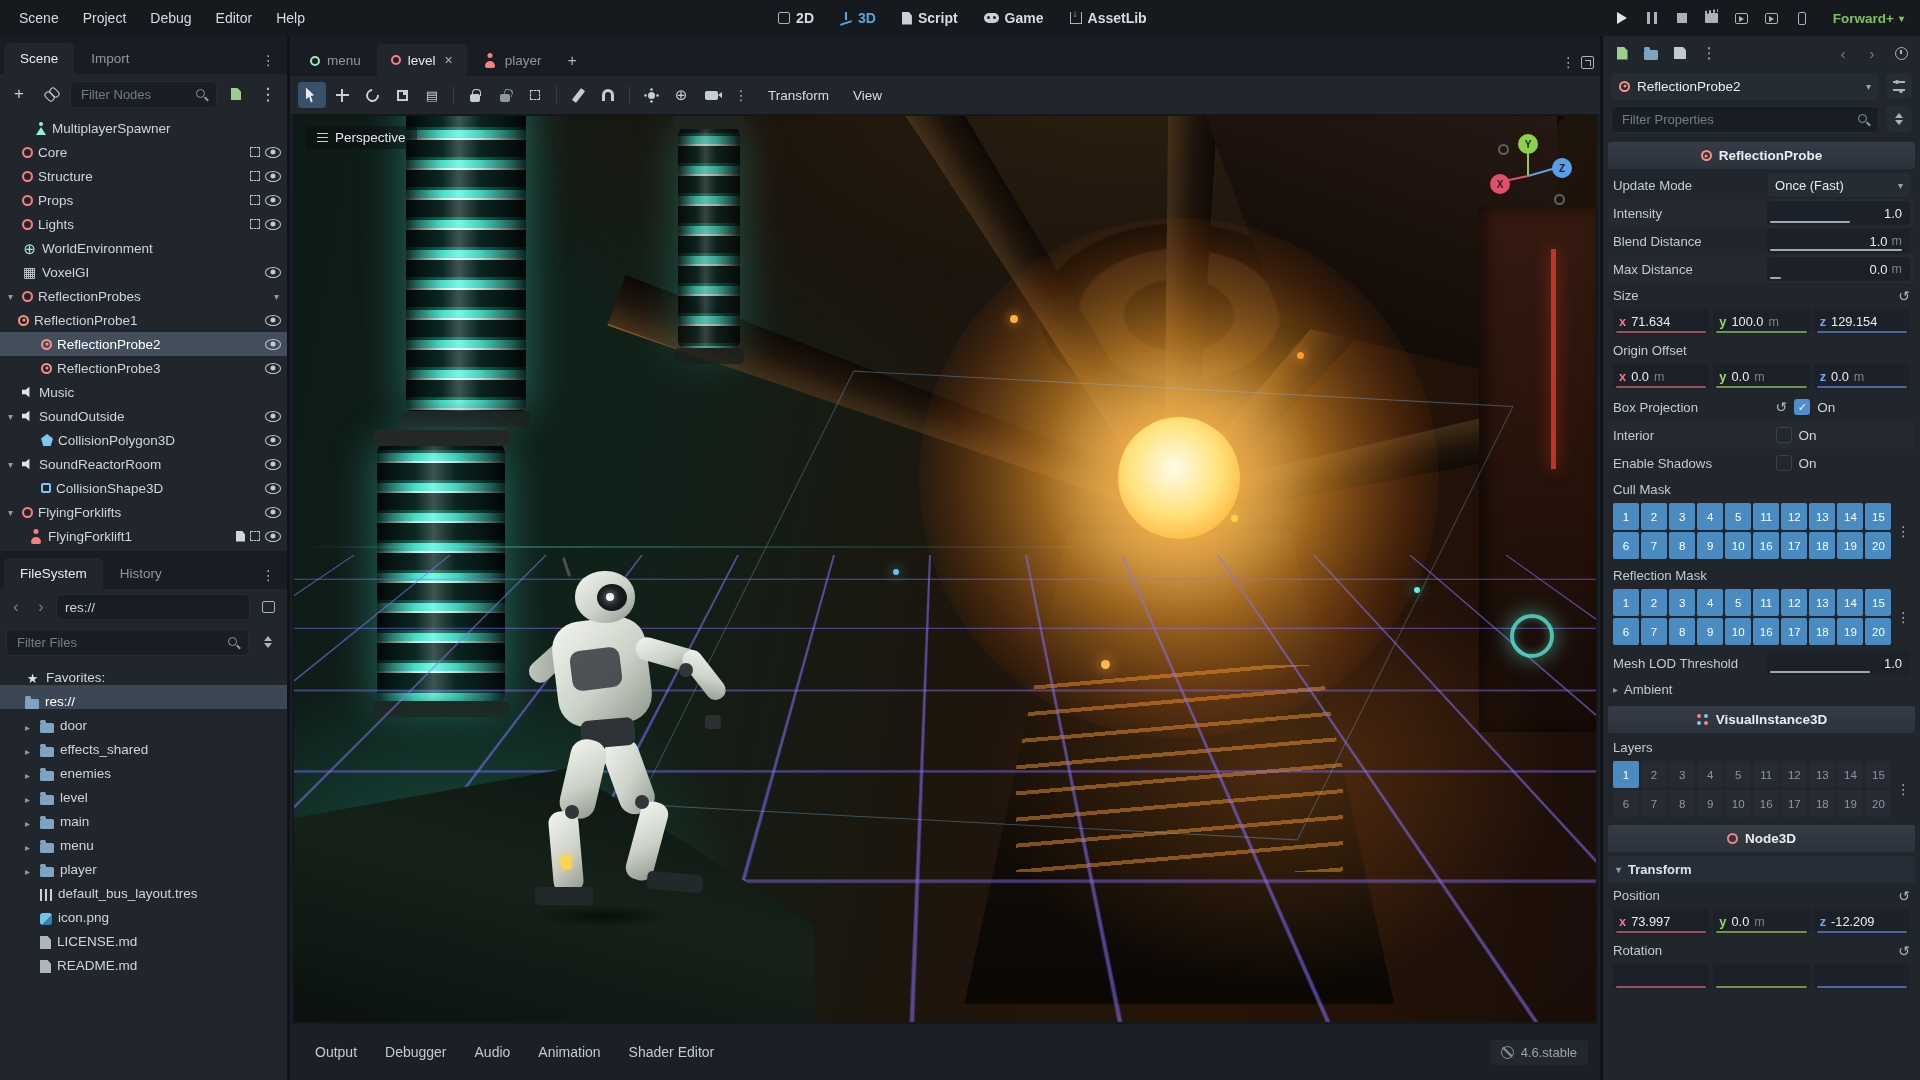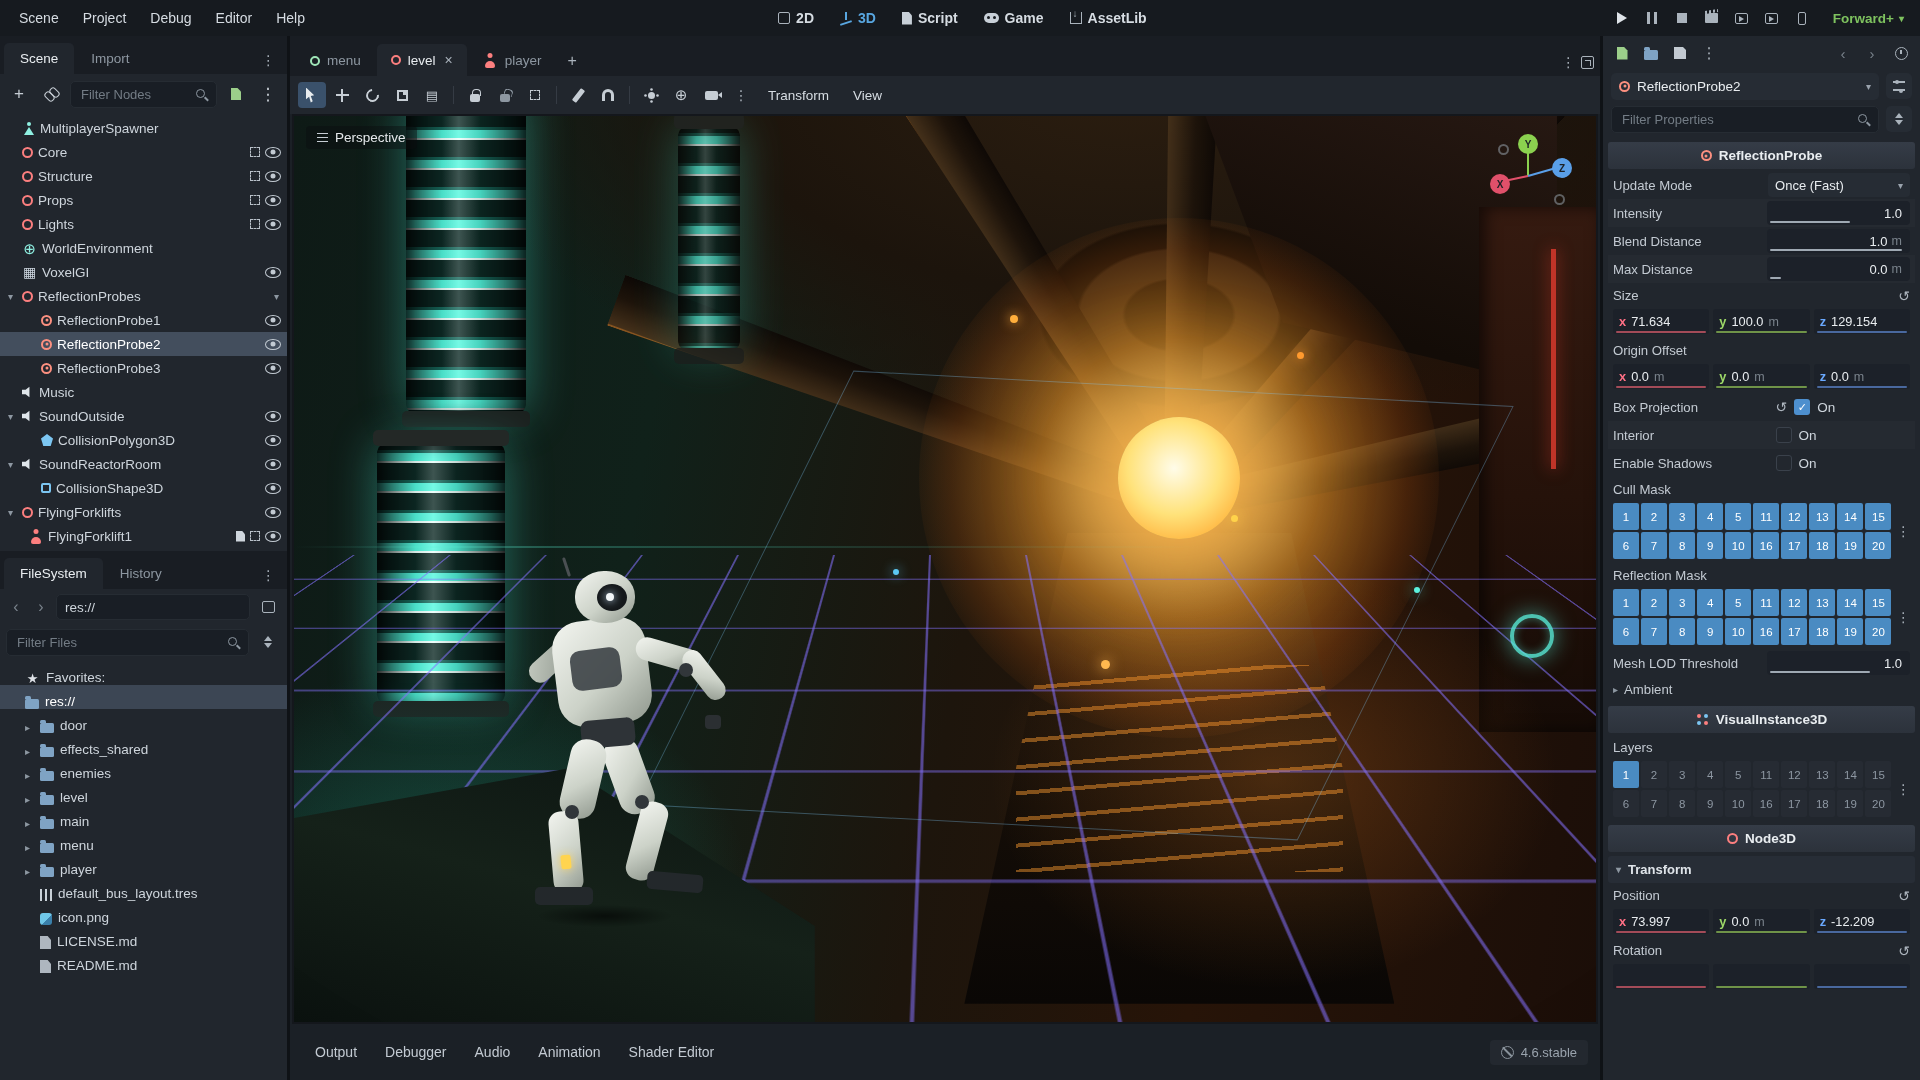--- a/index.html
+++ b/index.html
@@ -388,21 +388,21 @@
         <span class="filter-box">
           <input placeholder="Filter Nodes" style="">
           <span class="mag"></span>
         </span>
         <span class="tb-btn">
             <span class="ic-scriptplus"></span>
           </span>
         <span class="tb-btn glyph">⋮</span>
       </div>
       <div class="scene-tree">
-          <div class="tree-row" style="padding-left: 4px;">
+          <div class="tree-row" style="padding-left: 16px;">
             <span class="tr-arrow"></span>
             <span class="ticon ic-spawner"></span>
             <span class="tr-label">MultiplayerSpawner</span>
             <span class="flex1"></span>
           </div>
           <div class="tree-row" style="padding-left: 4px;">
             <span class="tr-arrow"></span>
             <span class="ticon ic-node3d"></span>
             <span class="tr-label">Core</span>
             <span class="flex1"></span>
@@ -446,21 +446,21 @@
             <span class="flex1"></span>
             <span class="ticon2 ic2-eye"></span>
           </div>
           <div class="tree-row" style="padding-left: 4px;">
             <span class="tr-arrow">▾</span>
             <span class="ticon ic-node3d"></span>
             <span class="tr-label">ReflectionProbes</span>
             <span class="flex1"></span>
             <span class="tr-fold">▾</span>
           </div>
-          <div class="tree-row" style="padding-left: 23px;">
+          <div class="tree-row" style="">
             <span class="tr-arrow"></span>
             <span class="ticon ic-probe"></span>
             <span class="tr-label">ReflectionProbe1</span>
             <span class="flex1"></span>
             <span class="ticon2 ic2-eye"></span>
           </div>
           <div class="tree-row sel" style="padding-left: 23px;">
             <span class="tr-arrow"></span>
             <span class="ticon ic-probe"></span>
             <span class="tr-label">ReflectionProbe2</span>

